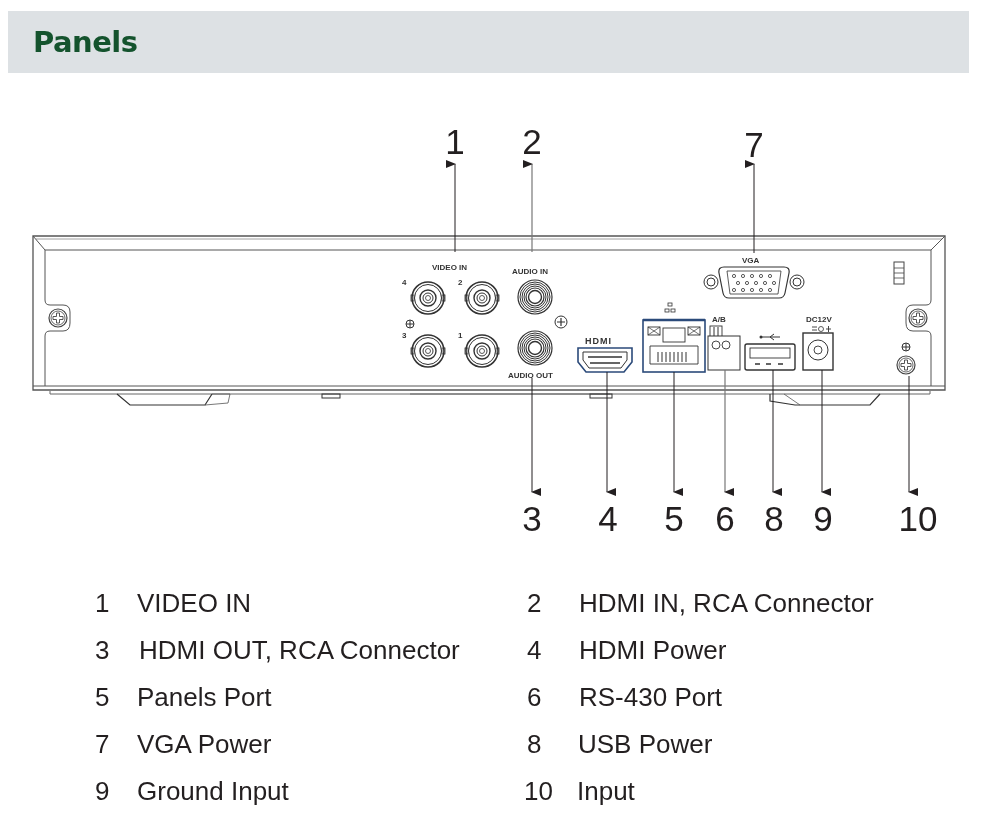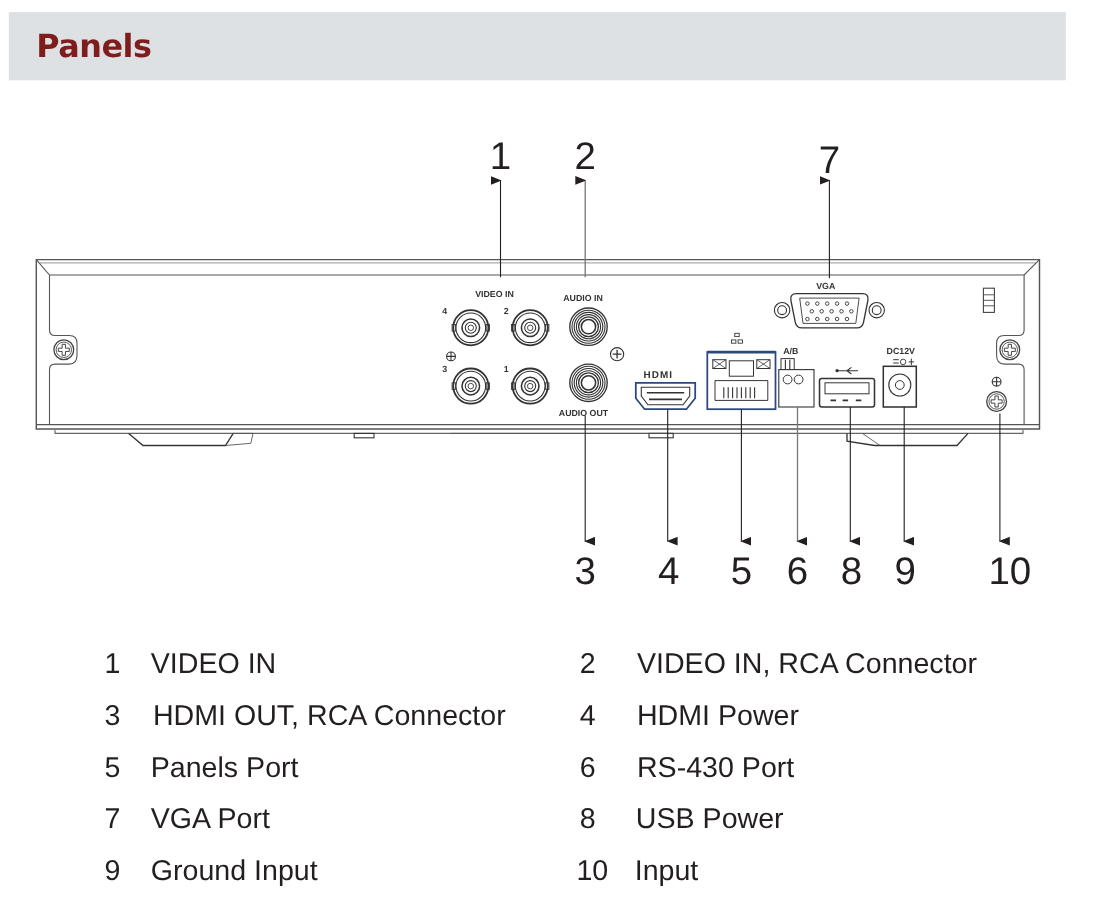--- a/index.html
+++ b/index.html
@@ -1,21 +1,21 @@
 <!DOCTYPE html>
 <html><head>
   <meta charset="utf-8">
   <style>
     html, body { margin: 0; padding: 0; background: #ffffff; }
     body { width: 1000px; height: 833px; position: relative; overflow: hidden;
            font-family: "Liberation Sans", sans-serif; color: #231f20; }
     .header-bar { position: absolute; left: 8px; top: 11px; width: 961px; height: 62px;
                   background: #dde1e4; }
     .header-title { position: absolute; left: 25px; top: 14px; font-family: "DejaVu Sans", sans-serif;
-                    font-weight: bold; font-size: 29px; color: #7f1d1d; letter-spacing: -0.5px; }
+                    font-weight: bold; font-size: 29px; color: #14532d; letter-spacing: -0.5px; }
     #diagram { position: absolute; left: 0; top: 0; width: 1000px; height: 560px; }
     .callout { font-family: "Liberation Sans", sans-serif; font-size: 35px; fill: #231f20; }
     .tiny { font-family: "Liberation Sans", sans-serif; font-weight: bold; font-size: 8px; fill: #333; }
     .legend { position: absolute; left: 0; top: 0; }
     .legend-item { position: absolute; font-size: 26px; color: #231f20; white-space: nowrap; }
     .legend-item .num { display: inline-block; }
     .legend-item .lbl { position: absolute; top: 0; }
   </style>
 </head>
 <body>
@@ -213,41 +213,41 @@
   <text class="callout" x="918" y="531" text-anchor="middle">10</text>
 </svg>
 
 <div class="legend">
   <div class="legend-item" style="left:95px;top:588px;">
     <span class="num">1</span>
     <span class="lbl" style="left:42px">VIDEO IN</span>
   </div>
   <div class="legend-item" style="left:527px;top:588px;">
     <span class="num">2</span>
-    <span class="lbl" style="left:52px">VIDEO IN, RCA Connector</span>
+    <span class="lbl" style="left:52px">HDMI IN, RCA Connector</span>
   </div>
   <div class="legend-item" style="left:95px;top:635px;">
     <span class="num">3</span>
     <span class="lbl" style="left:44px">HDMI OUT, RCA Connector</span>
   </div>
   <div class="legend-item" style="left:527px;top:635px;">
     <span class="num">4</span>
     <span class="lbl" style="left:52px">HDMI Power</span>
   </div>
   <div class="legend-item" style="left:95px;top:682px;">
     <span class="num">5</span>
     <span class="lbl" style="left:42px">Panels Port</span>
   </div>
   <div class="legend-item" style="left:527px;top:682px;">
     <span class="num">6</span>
     <span class="lbl" style="left:52px">RS-430 Port</span>
   </div>
   <div class="legend-item" style="left:95px;top:729px;">
     <span class="num">7</span>
-    <span class="lbl" style="left:42px">VGA Port</span>
+    <span class="lbl" style="left:42px">VGA Power</span>
   </div>
   <div class="legend-item" style="left:527px;top:729px;">
     <span class="num">8</span>
     <span class="lbl" style="left:51px">USB Power</span>
   </div>
   <div class="legend-item" style="left:95px;top:776px;">
     <span class="num">9</span>
     <span class="lbl" style="left:42px">Ground Input</span>
   </div>
   <div class="legend-item" style="left:524px;top:776px;">

